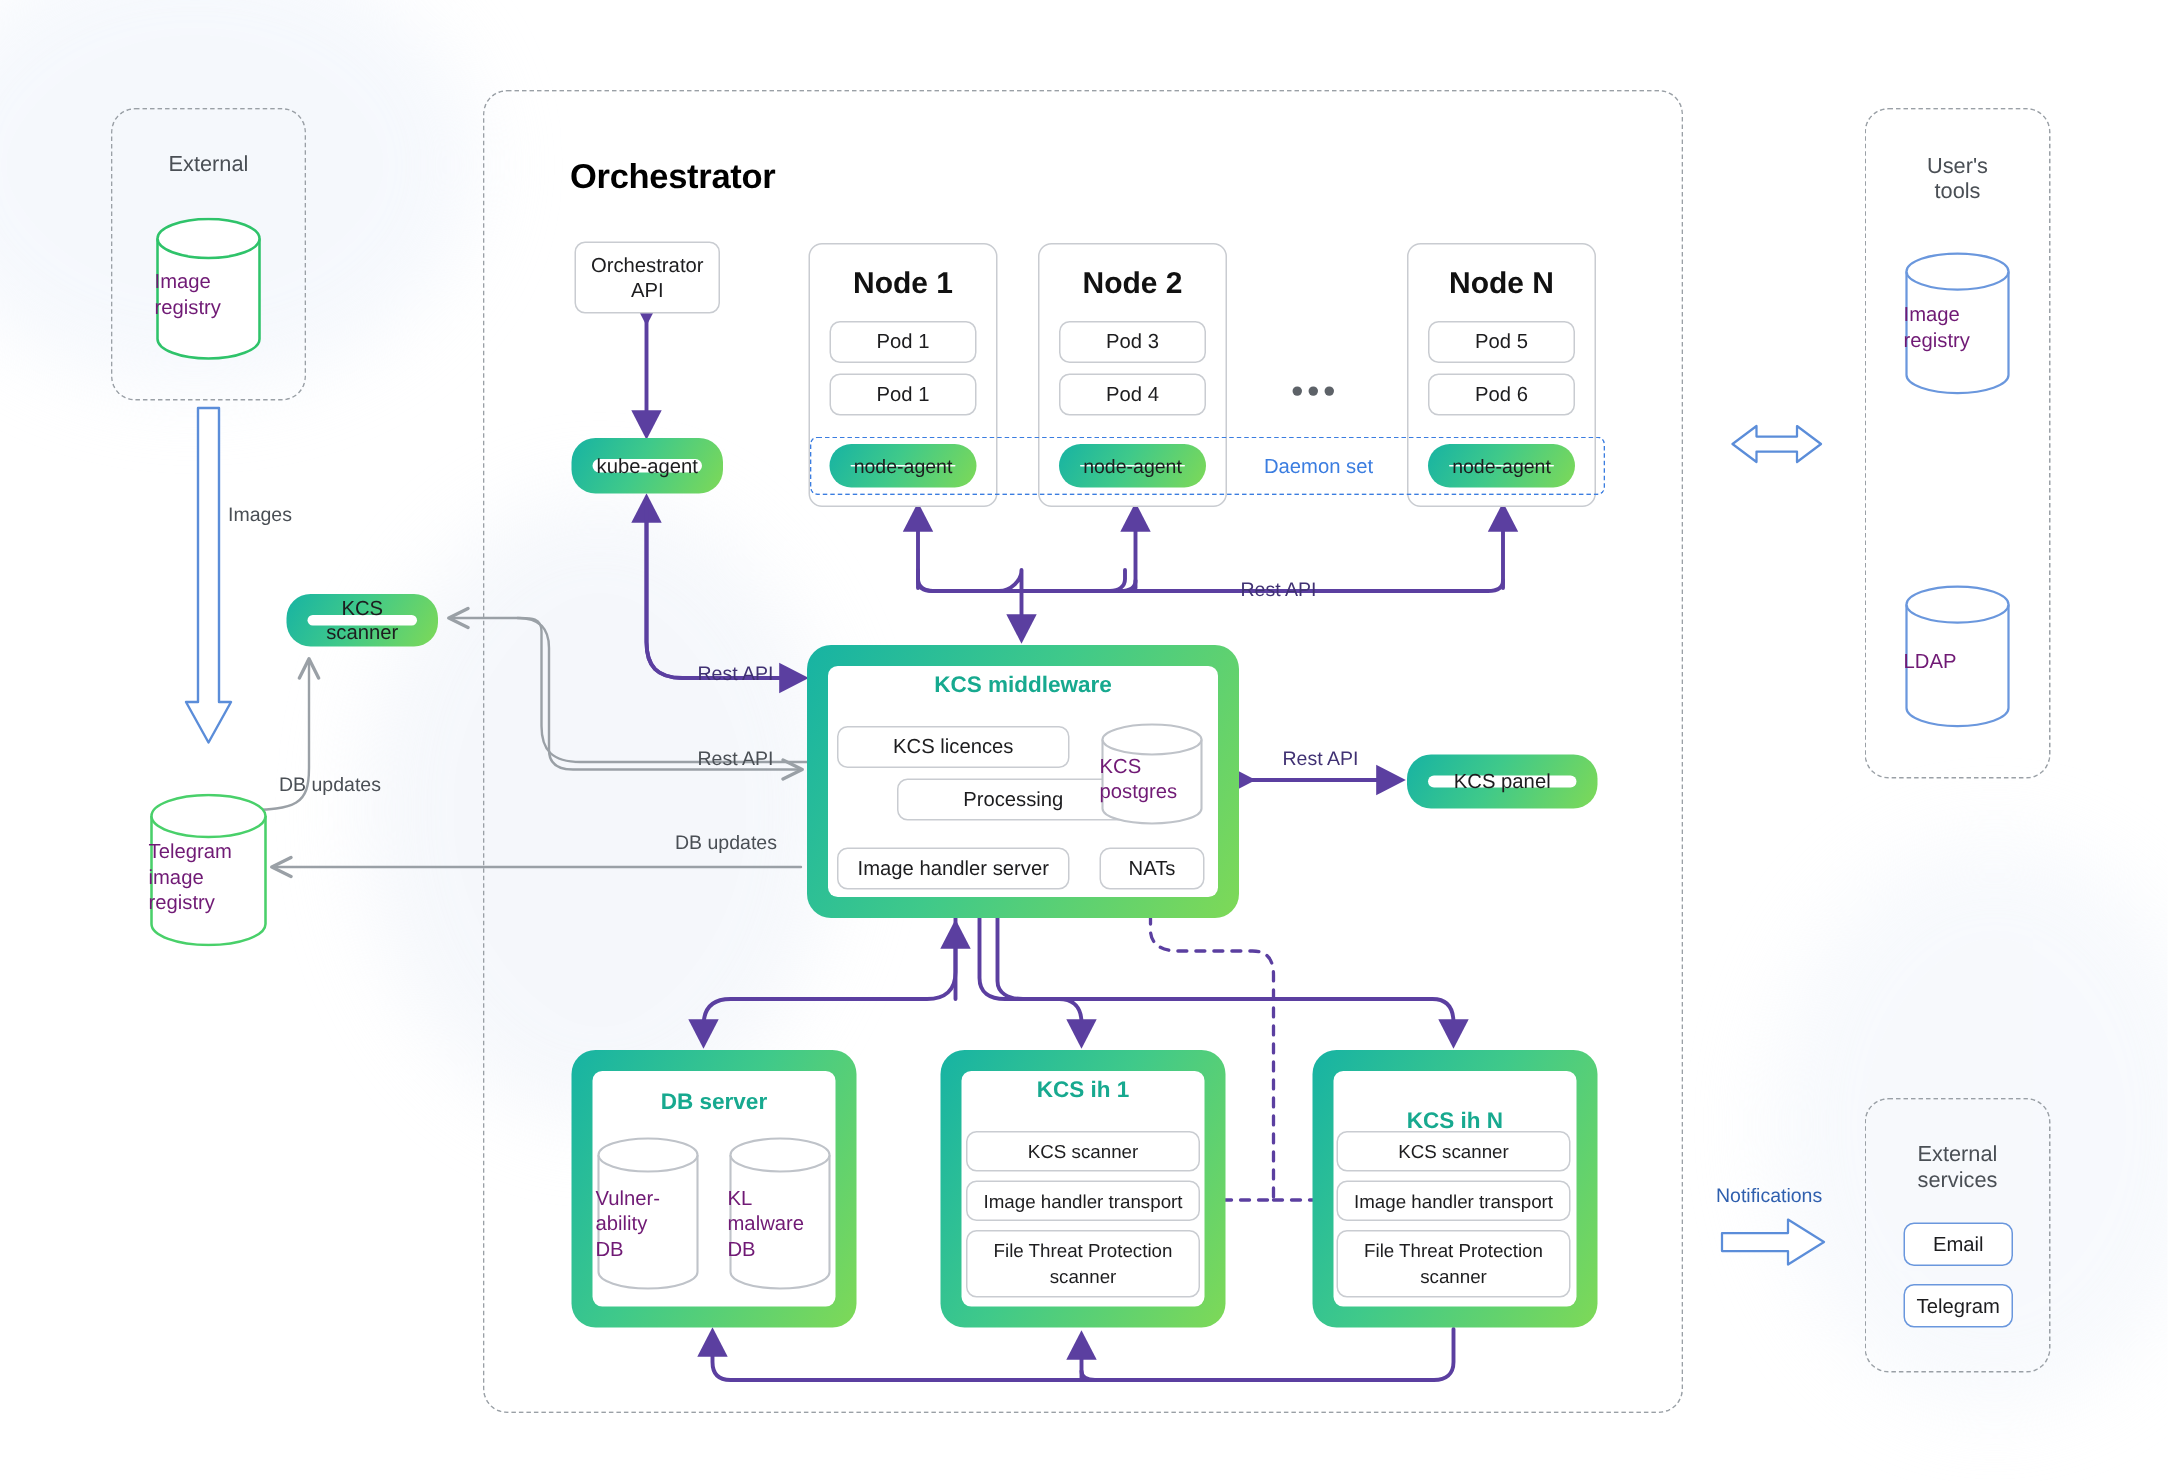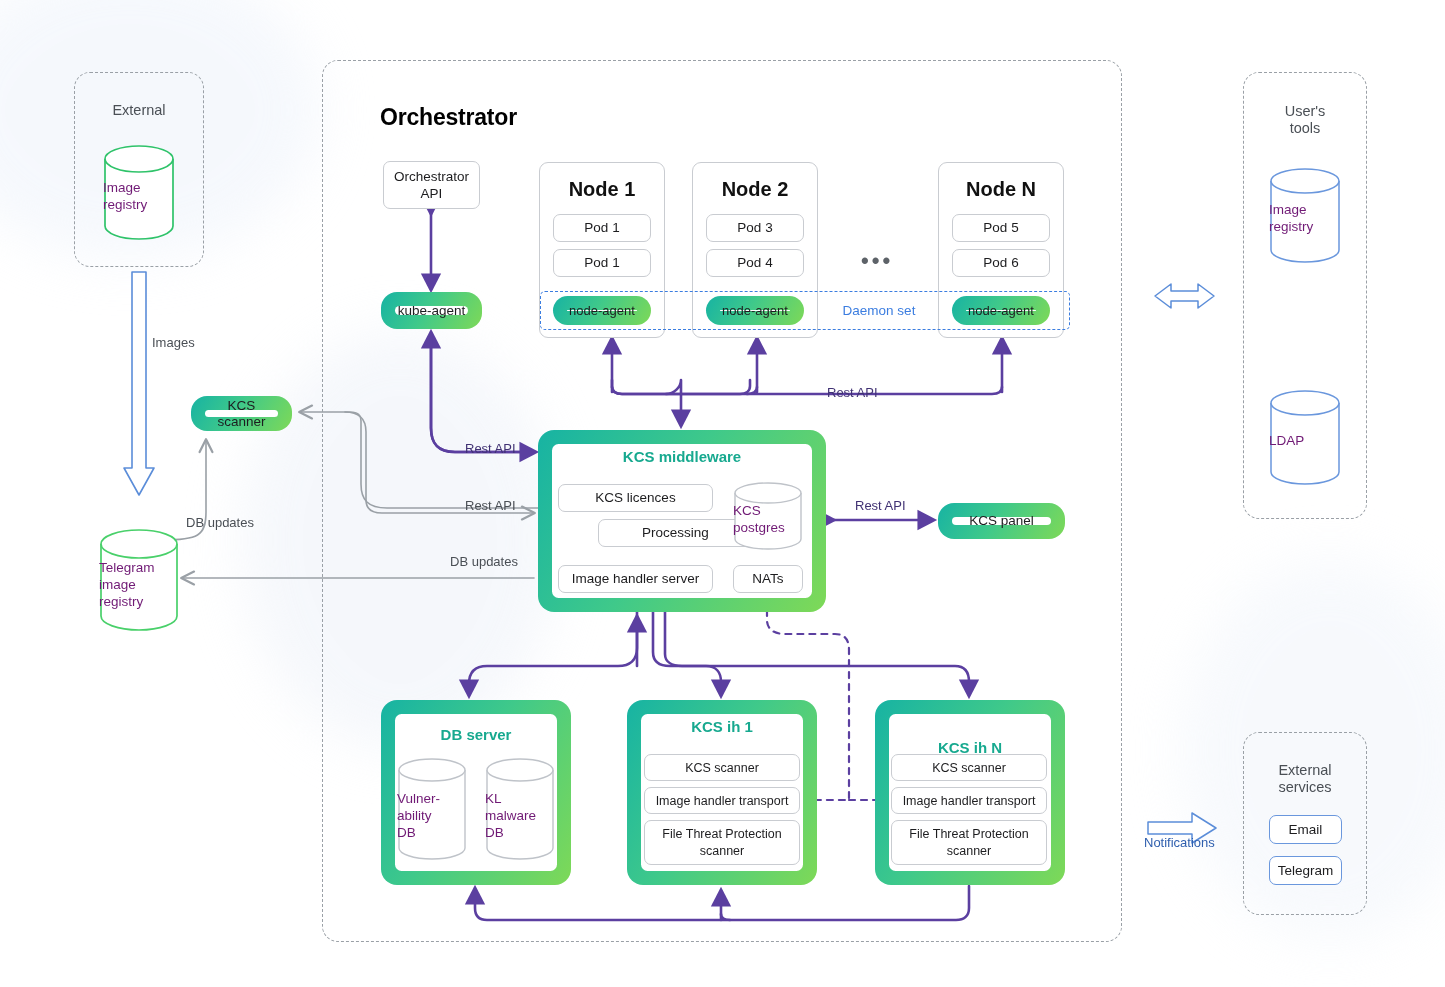--- a/index.html
+++ b/index.html
@@ -88,21 +88,21 @@
   .cyl .cyl-txt{
     position:absolute;left:0;right:0;text-align:left;
     font-size:13.5px;line-height:17px;color:#701a75;
   }
 
   
   .elabel{
     position:absolute;font-size:13px;color:#4a4f55;white-space:nowrap;
   }
   .elabel.purple{color:#403173;}
-  .elabel.blue{color:#2f5fae;margin-top:46px;}
+  .elabel.blue{color:#2f5fae;}
 
   
   .blob{position:absolute;border-radius:50%;filter:blur(26px);opacity:.55;}
 </style>
 </head>
 <body>
 
 <div id="stage">
 
   <div class="blob" style="left:-60px;top:-40px;width:380px;height:300px;background:#eef3fb;"></div>

